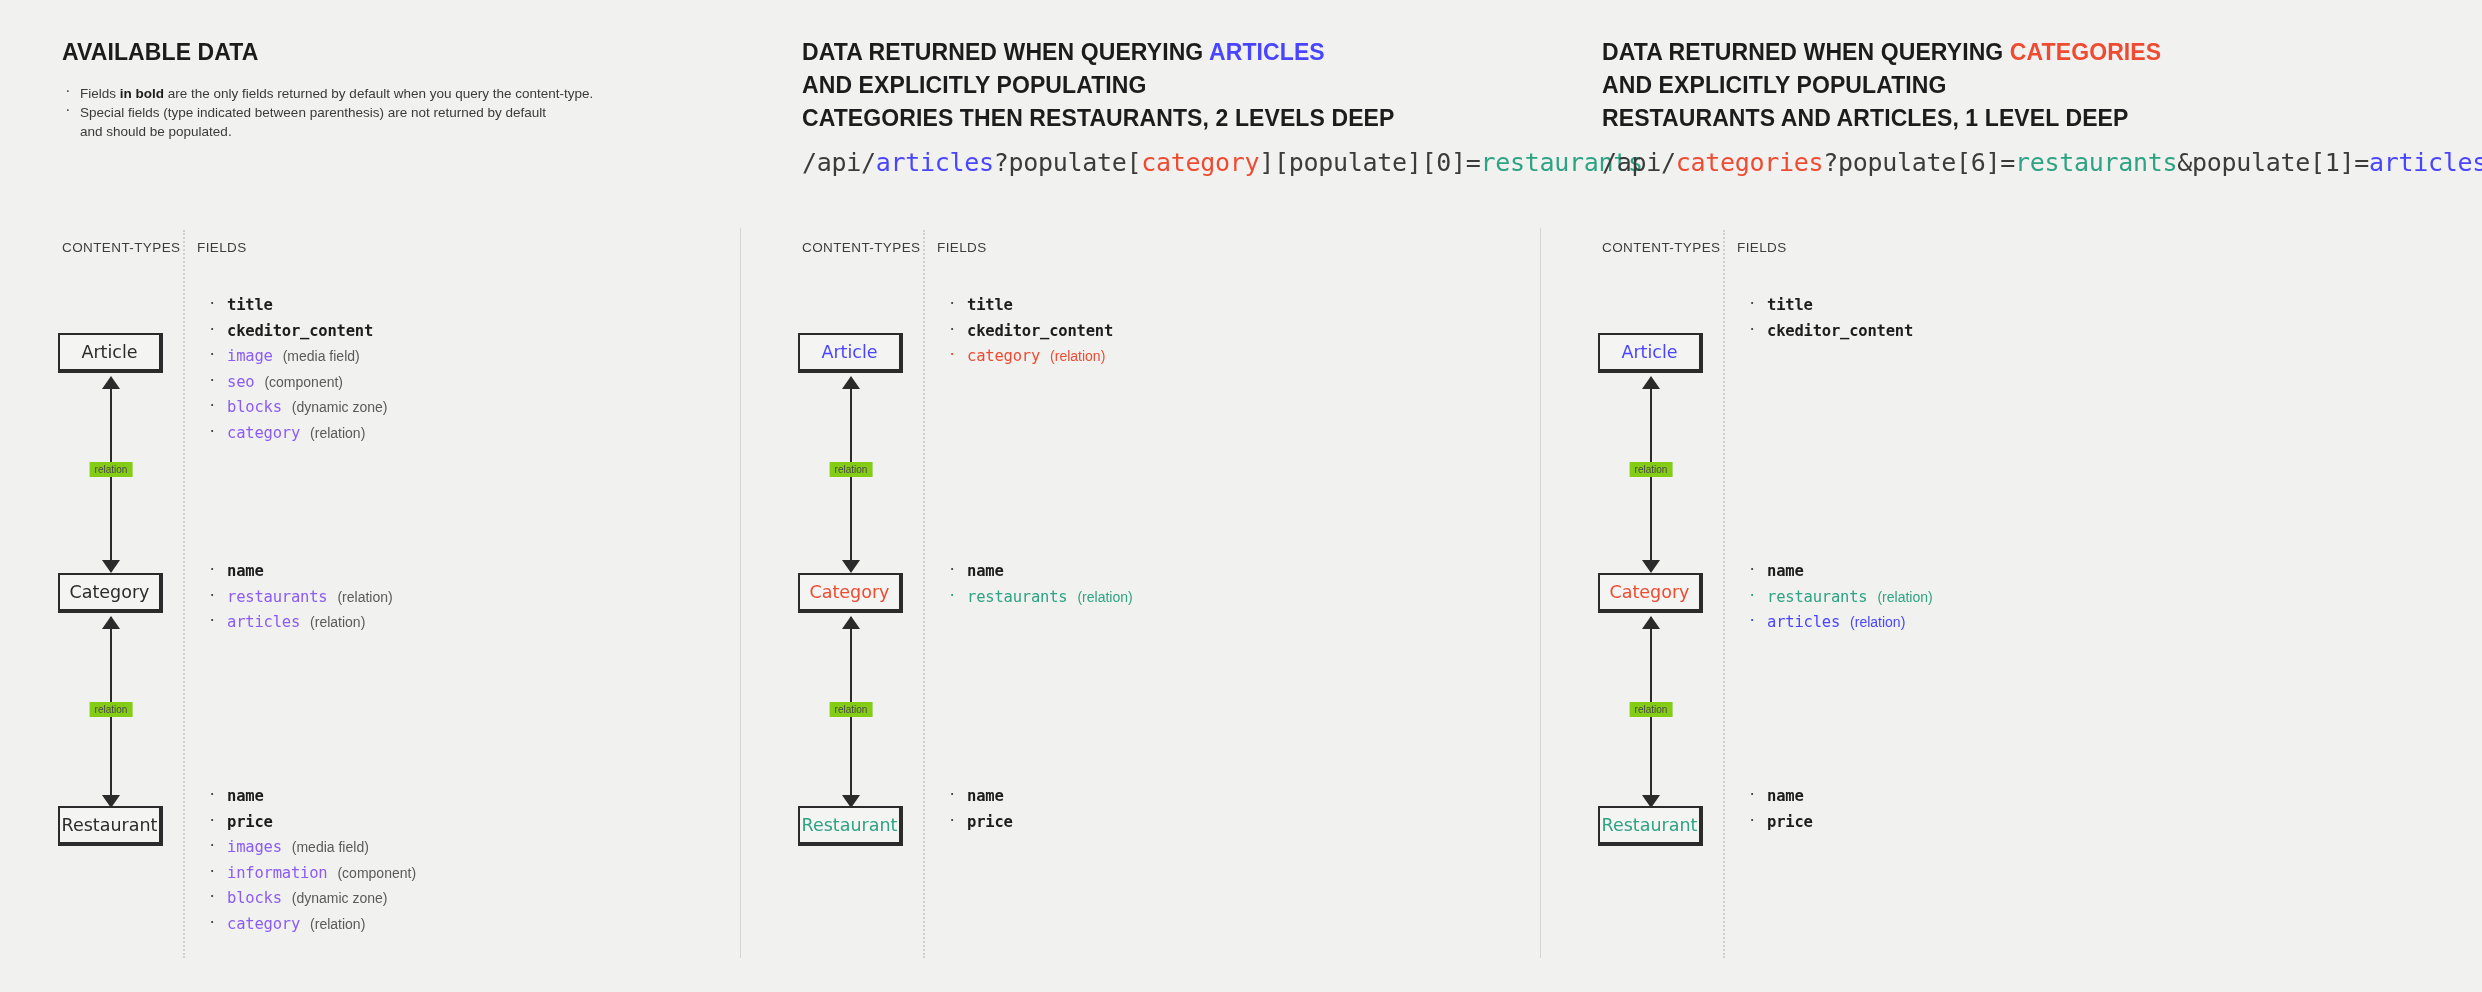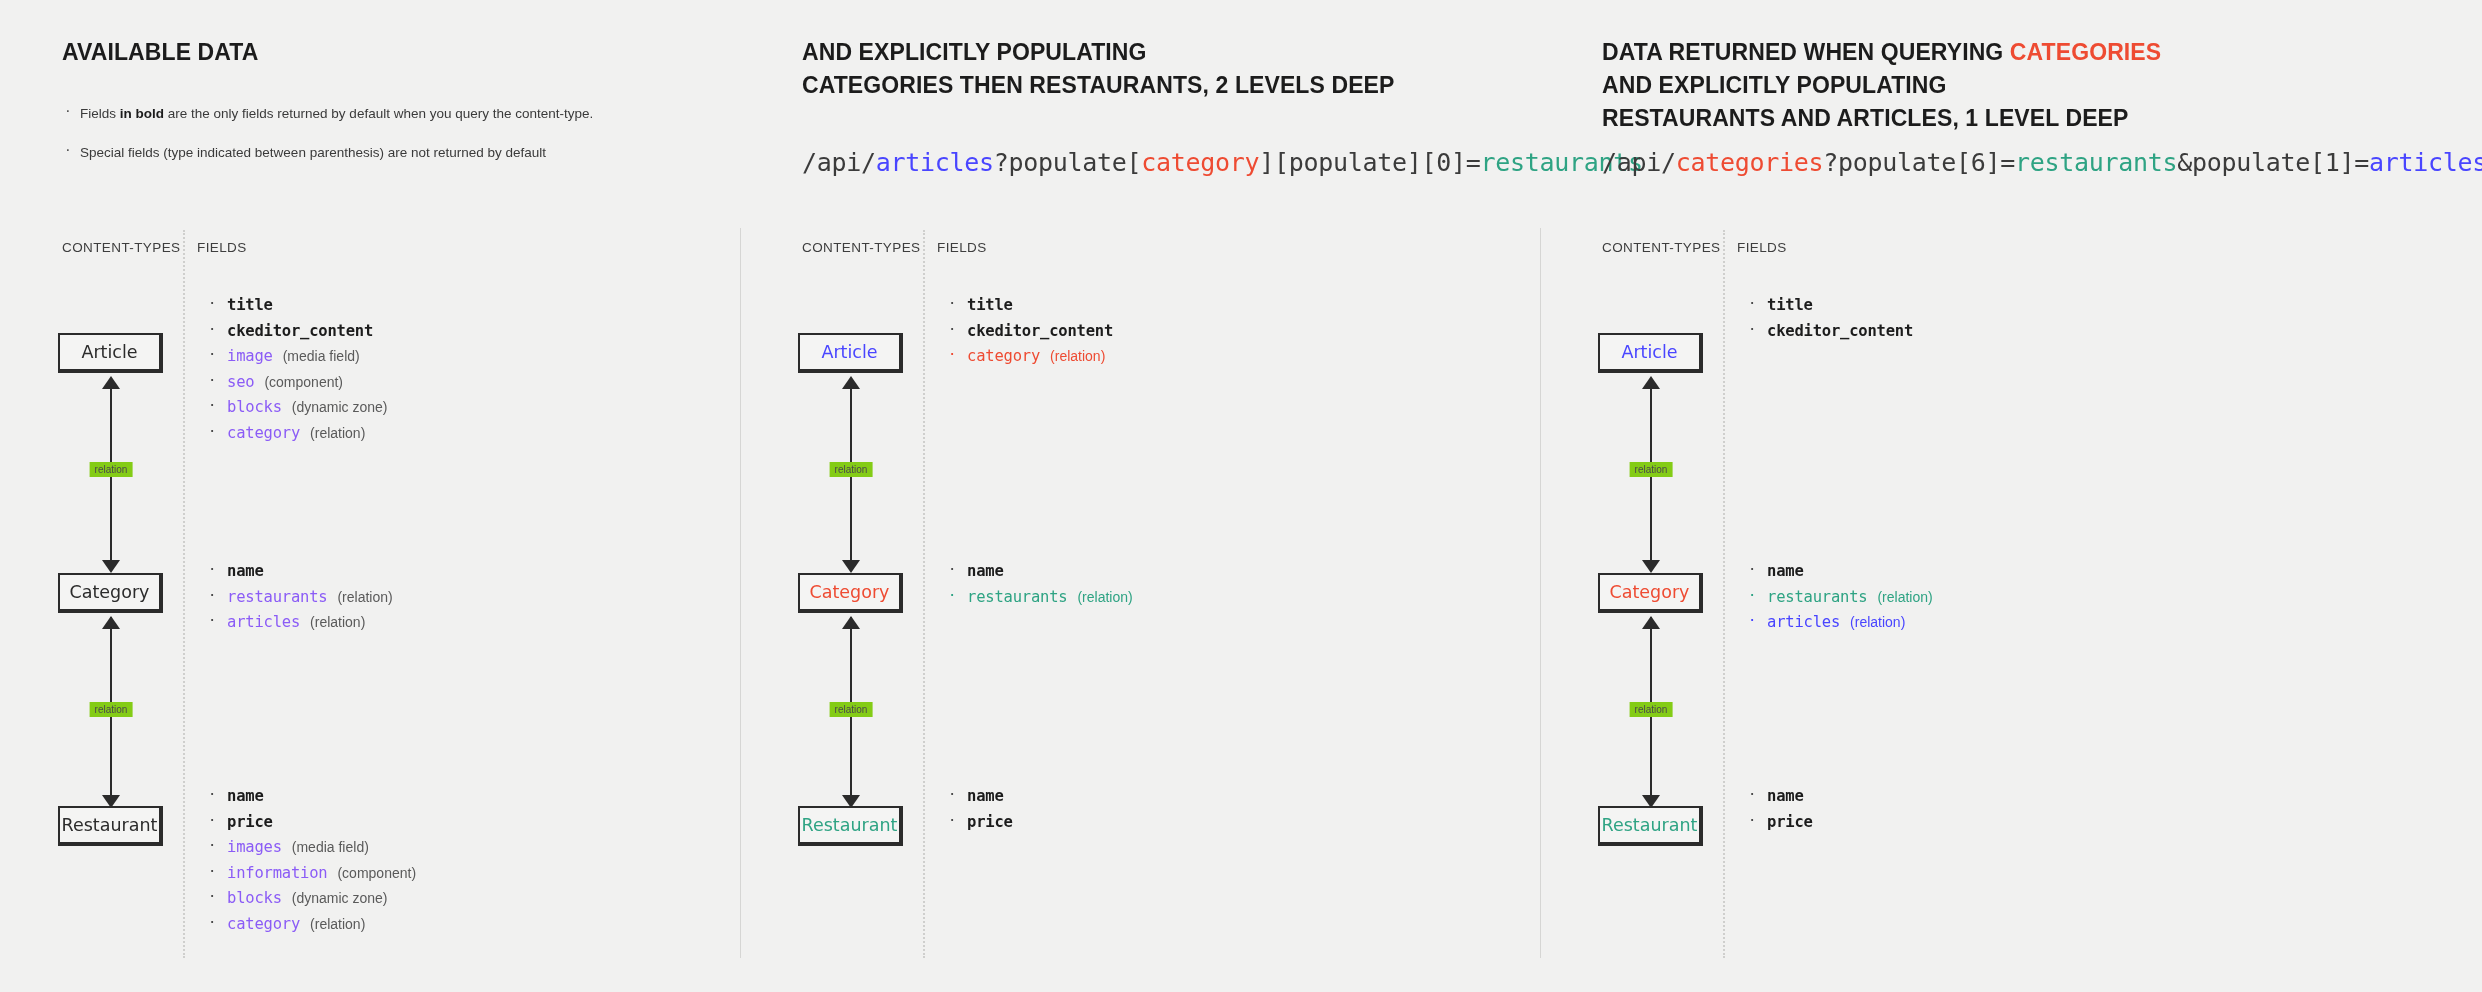--- a/index.html
+++ b/index.html
@@ -76,21 +76,20 @@
     left: 62px;
     top: 84px;
     width: 600px;
   }
   .intro .ln {
     position: relative;
     padding-left: 18px;
     font-size: 13.5px;
     line-height: 19px;
     color: #3a3a3a;
-    margin-top: 20px;
   }
   .intro .ln.bulleted::before {
     content: "·";
     position: absolute;
     left: 3px;
     top: -3px;
     font-size: 17px;
     color: #555;
   }
   .intro b { font-weight: bold; color: #1c1c1c; }
@@ -237,20 +236,21 @@
 </style>
 </head>
 <body>
 
 <div class="board" id="board">
     <div class="panel" id="panel-0">
       <div class="heading"><span>AVAILABLE DATA</span></div>
       <div class="intro">
         <div class="ln bulleted"><span>Fields </span><b>in bold</b><span> are the only fields returned by default when you query the content-type.</span></div>
         <div class="ln bulleted"><span>Special fields (type indicated between parenthesis) are not returned by default</span></div>
+        <div class="ln"><span>and should be populated.</span></div>
       </div>
       <div class="col-head ct">CONTENT-TYPES</div>
       <div class="col-head fl">FIELDS</div>
       <div class="dot-div"></div>
       <div class="conn c-1"></div>
       <div class="arrow up a1-up"></div>
       <div class="arrow down a1-down"></div>
       <div class="conn-label l1">relation</div>
       <div class="conn c-2"></div>
       <div class="arrow up a2-up"></div>
@@ -277,20 +277,21 @@
         <div class="field-row bold "><span class="f-name">price</span></div>
         <div class="field-row "><span class="f-name">images</span><span class="f-type">(media field)</span></div>
         <div class="field-row "><span class="f-name">information</span><span class="f-type">(component)</span></div>
         <div class="field-row "><span class="f-name">blocks</span><span class="f-type">(dynamic zone)</span></div>
         <div class="field-row "><span class="f-name">category</span><span class="f-type">(relation)</span></div>
       </div>
     </div>
     <div class="panel" id="panel-1">
       <div class="panel-sep"></div>
       <div class="heading">
+        <div><span>DATA RETURNED WHEN QUERYING </span><span class="hl-blue">ARTICLES</span></div>
         <div><span>AND EXPLICITLY POPULATING</span></div>
         <div><span>CATEGORIES THEN RESTAURANTS, 2 LEVELS DEEP</span></div>
       </div>
       <div class="api-url"><span class="u-dark">/api/</span><span class="u-blue">articles</span><span class="u-dark">?populate[</span><span class="u-red">category</span><span class="u-dark">][populate][0]=</span><span class="u-green">restaurants</span></div>
       <div class="col-head ct">CONTENT-TYPES</div>
       <div class="col-head fl">FIELDS</div>
       <div class="dot-div"></div>
       <div class="conn c-1"></div>
       <div class="arrow up a1-up"></div>
       <div class="arrow down a1-down"></div>

